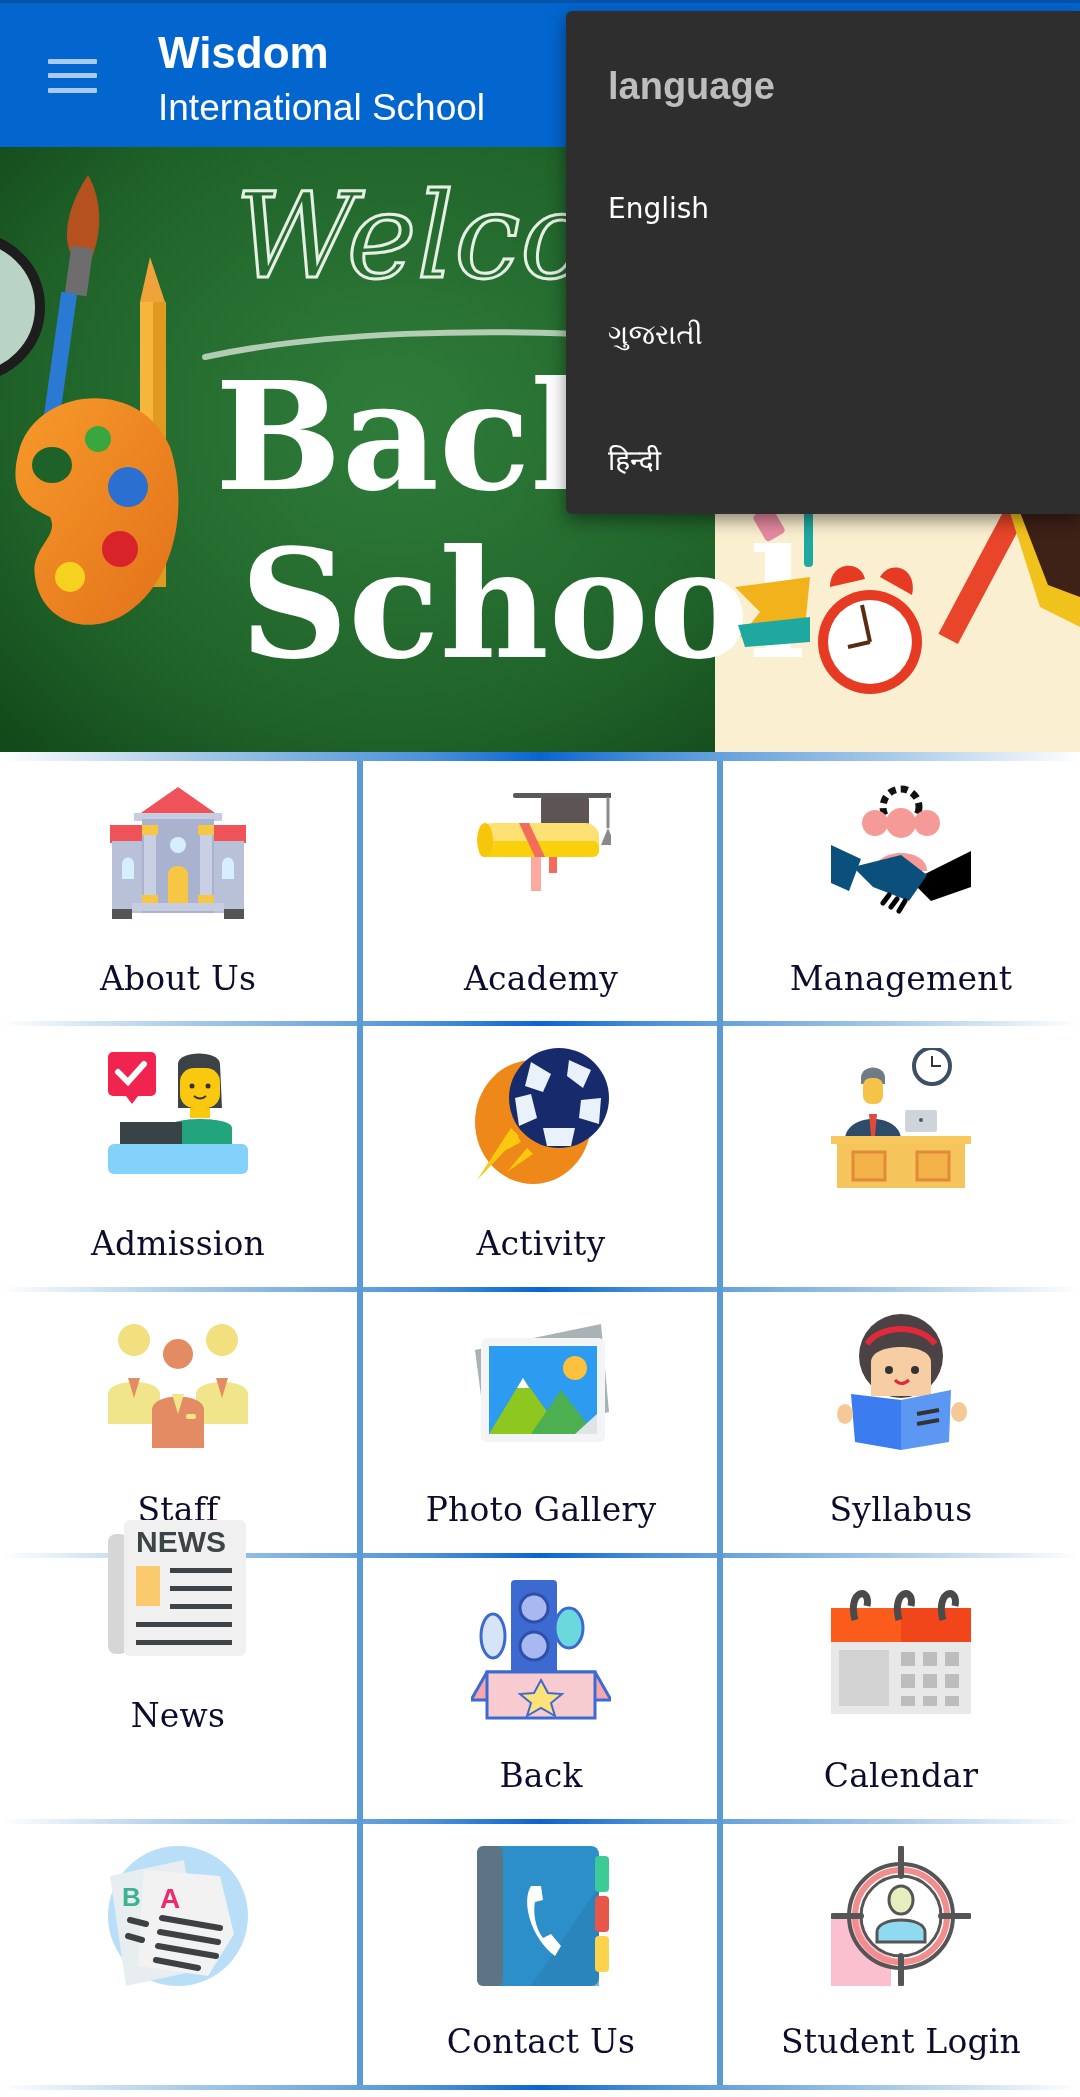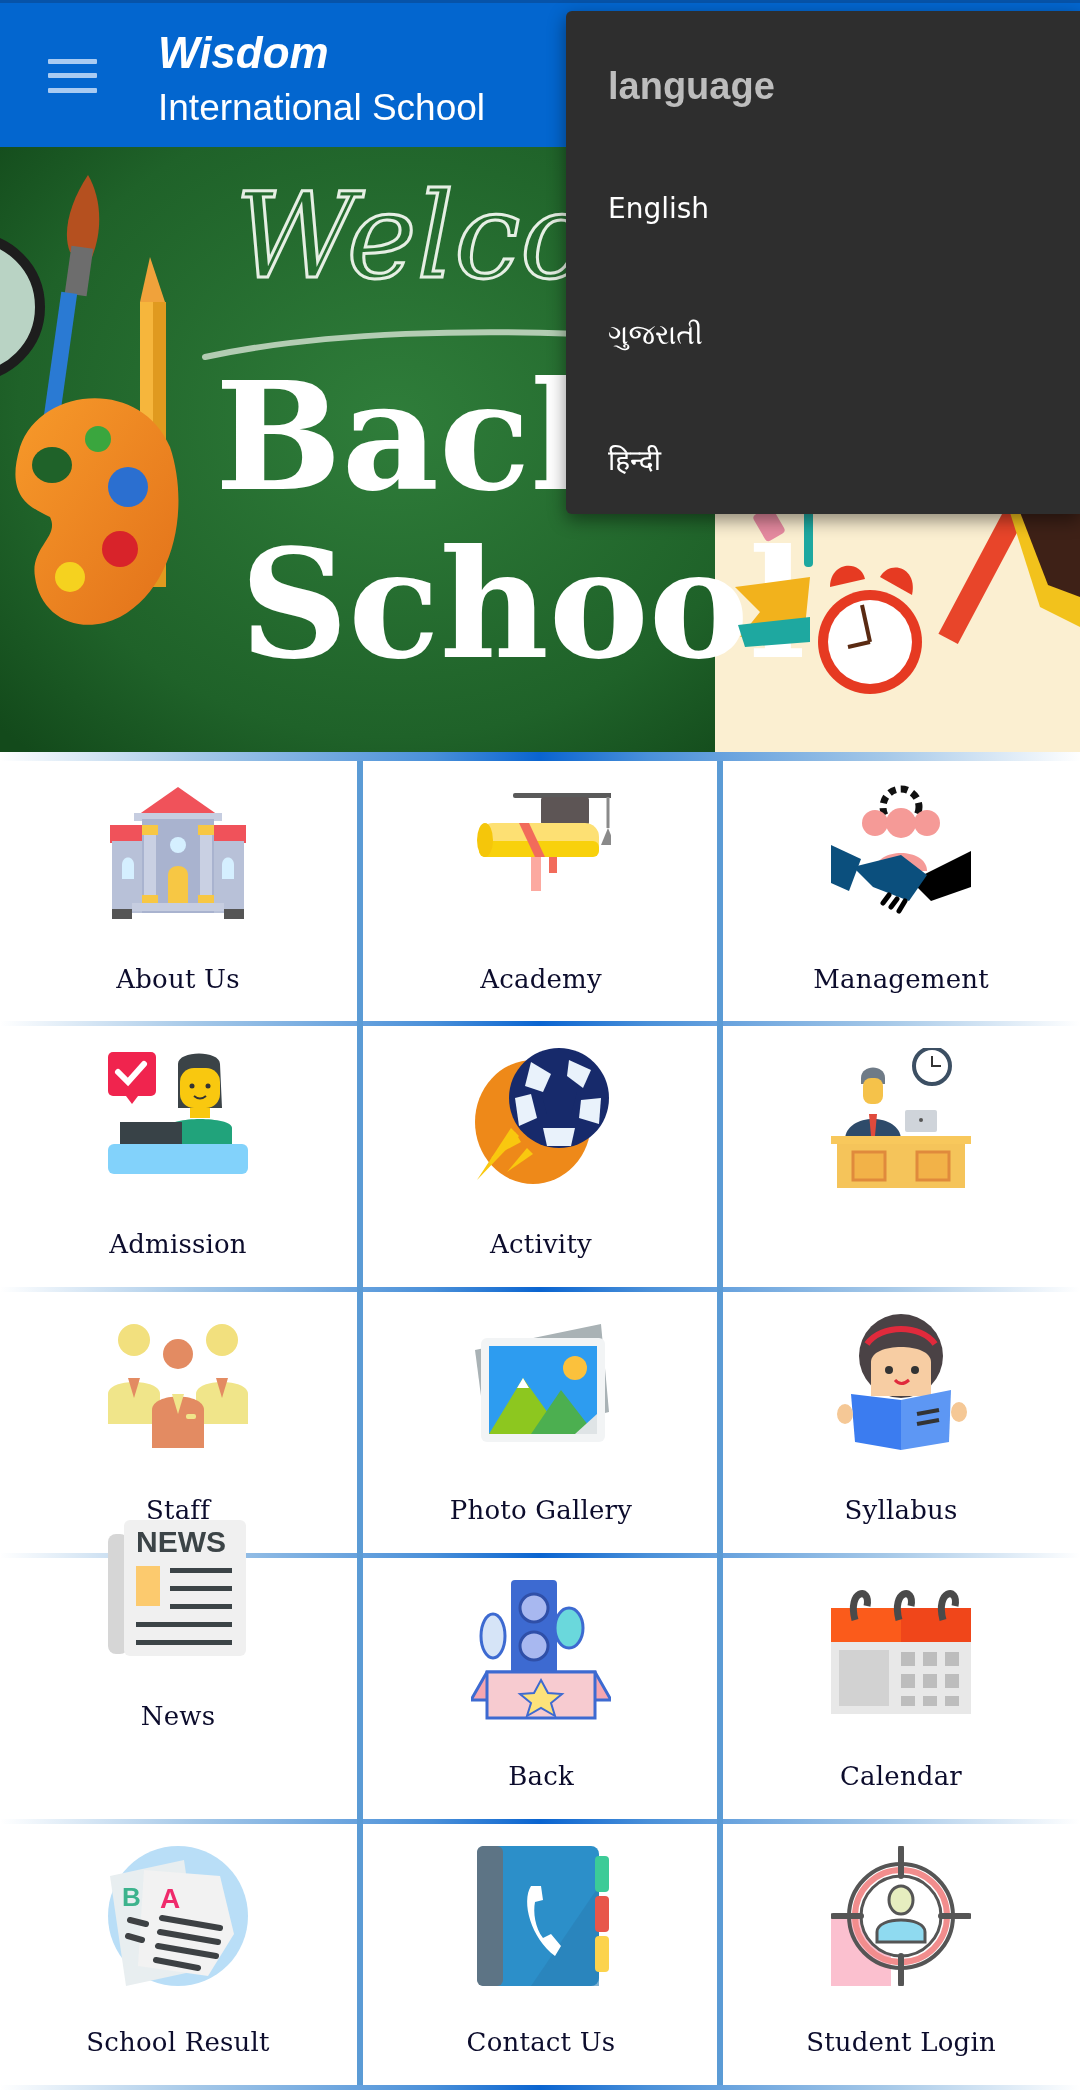--- a/index.html
+++ b/index.html
@@ -12,39 +12,39 @@
 
   
   #toolbar {
     left: 0; top: 0; width: 1080px; height: 147px;
     background: #0366cf;
     border-top: 3px solid #0753a8;
     box-sizing: border-box;
   }
   #menu-btn { left: 36px; top: 42px; width: 72px; height: 64px; cursor: pointer; }
   #menu-btn .bar { position: absolute; left: 12px; width: 49px; height: 5px; background: #a9cbf2; border-radius: 1px; }
-  #title { left: 158px; top: 22px; color: #fff; font-weight: bold; font-size: 44px; line-height: 56px; white-space: nowrap; font-style: italic; }
+  #title { left: 158px; top: 22px; color: #fff; font-weight: bold; font-size: 44px; line-height: 56px; white-space: nowrap; }
   #subtitle { left: 158px; top: 82px; color: #fff; font-size: 37px; line-height: 46px; white-space: nowrap; }
 
   
   #banner { left: 0; top: 147px; width: 1080px; height: 605px; overflow: hidden; }
 
   
   .hsep { left: 0; width: 1080px; height: 5px;
     background: linear-gradient(to right, rgba(91,155,213,0) 0%, rgba(91,155,213,0.55) 18%, #4a90d9 40%, #0a64d0 50%, #4a90d9 60%, rgba(91,155,213,0.55) 82%, rgba(91,155,213,0) 100%);
   }
   .hsep.top { height: 9px; }
   .vsep { width: 6px; background: #5b9bd5; }
 
   .cell { width: 356px; height: 260px; cursor: pointer; }
   .cell .icon { position: absolute; left: 108px; top: 22px; width: 140px; height: 140px; }
   .cell .icon svg { width: 140px; height: 140px; display: block; }
   .cell .label {
     position: absolute; left: 0; width: 356px; top: 196px; text-align: center;
-    font-family: "DejaVu Serif", "Liberation Serif", serif; font-size: 26px; line-height: 44px;
+    font-family: "DejaVu Serif", "Liberation Serif", serif; font-size: 33px; line-height: 44px;
     color: #0c0c2c; white-space: nowrap; letter-spacing: 0.2px;
   }
 
   
   #lang-menu {
     left: 566px; top: 11px; width: 514px; height: 503px;
     background: #2e2e2e; border-radius: 6px 0 0 6px;
     box-shadow: 0 6px 18px rgba(0,0,0,0.45);
     text-align: center;
   }
@@ -403,21 +403,20 @@
         <g stroke="#3d4144" stroke-width="6" stroke-linecap="round">
           <line x1="54" y1="72" x2="112" y2="82"></line>
           <line x1="52" y1="86" x2="110" y2="96"></line>
           <line x1="50" y1="100" x2="108" y2="110"></line>
           <line x1="48" y1="114" x2="90" y2="122"></line>
           <line x1="22" y1="74" x2="38" y2="78"></line>
           <line x1="20" y1="90" x2="34" y2="94"></line>
         </g>
       </svg>
     </div>
-    <div class="label">School Result</div>
   </div>
 
   <div class="abs cell" style="left:363px; top:1824px">
     <div class="icon">
       <svg viewBox="0 0 140 140">
         <rect x="6" y="0" width="122" height="140" rx="8" fill="#2c8fc9"></rect>
         <rect x="6" y="0" width="26" height="140" rx="6" fill="#5d7485"></rect>
         <polygon points="60,140 128,40 128,140" fill="#2a7fb5" opacity="0.6"></polygon>
         <rect x="124" y="10" width="14" height="36" rx="4" fill="#3ccb97"></rect>
         <rect x="124" y="50" width="14" height="36" rx="4" fill="#e8564a"></rect>

